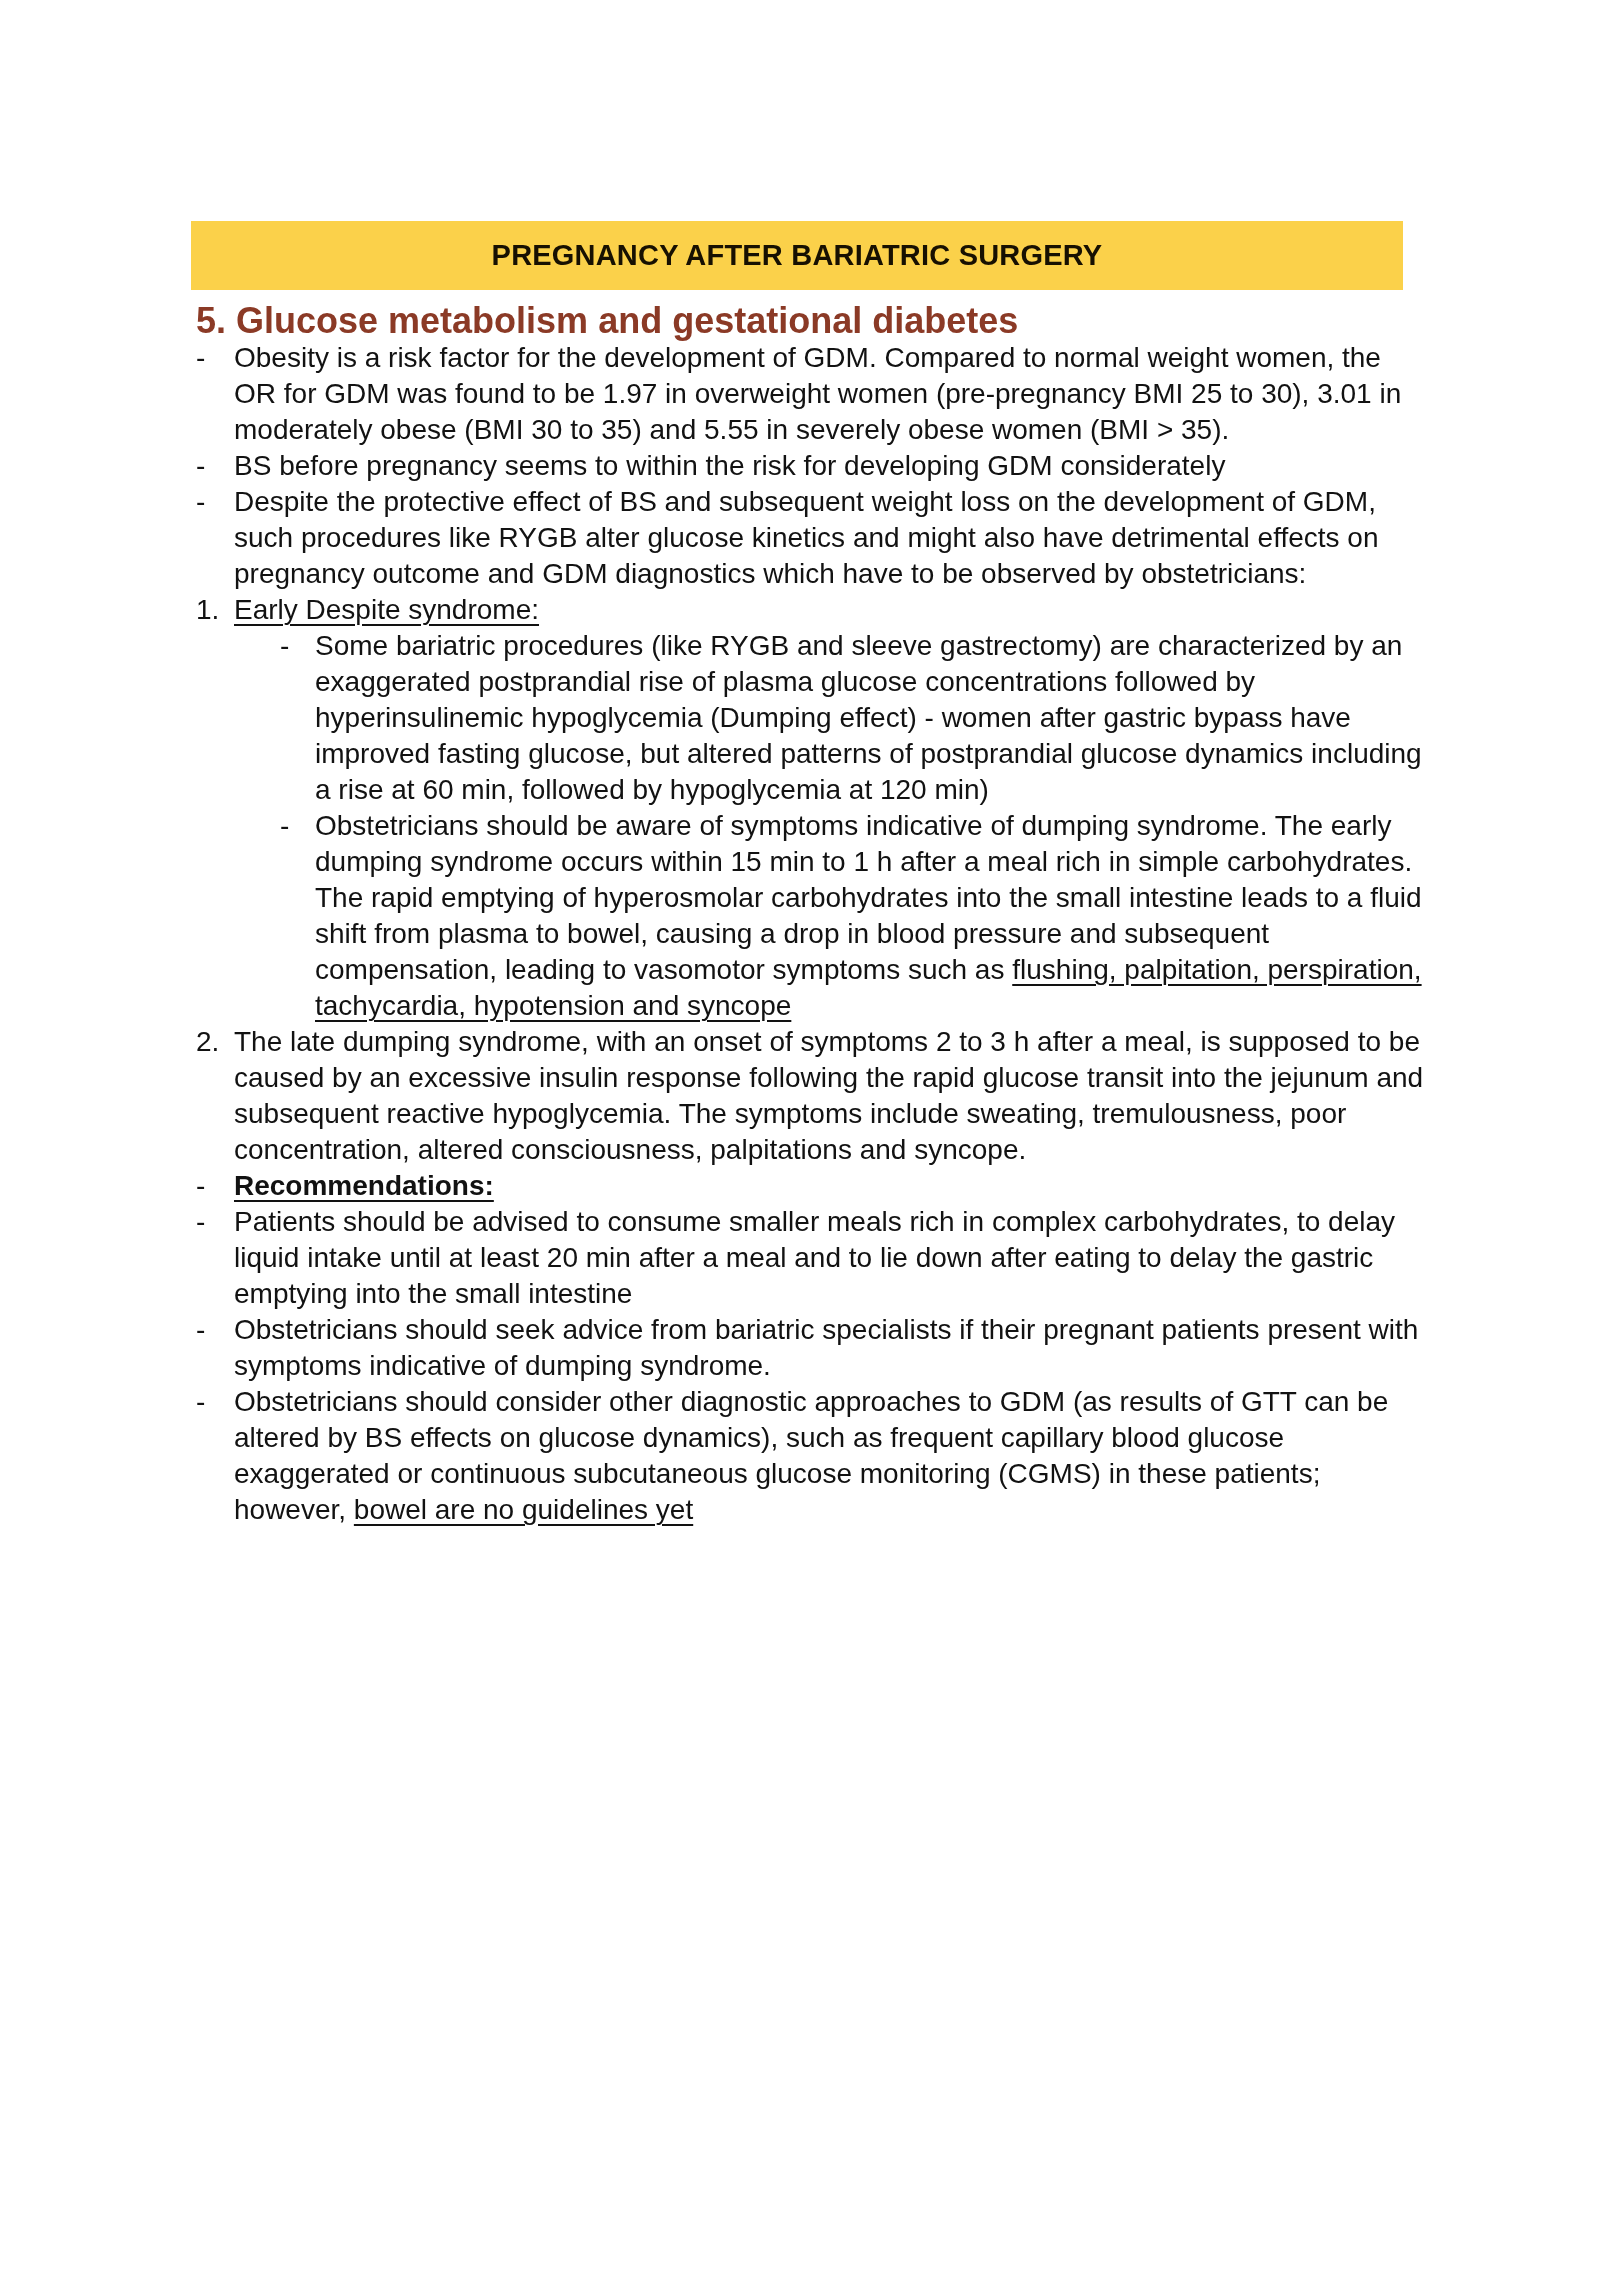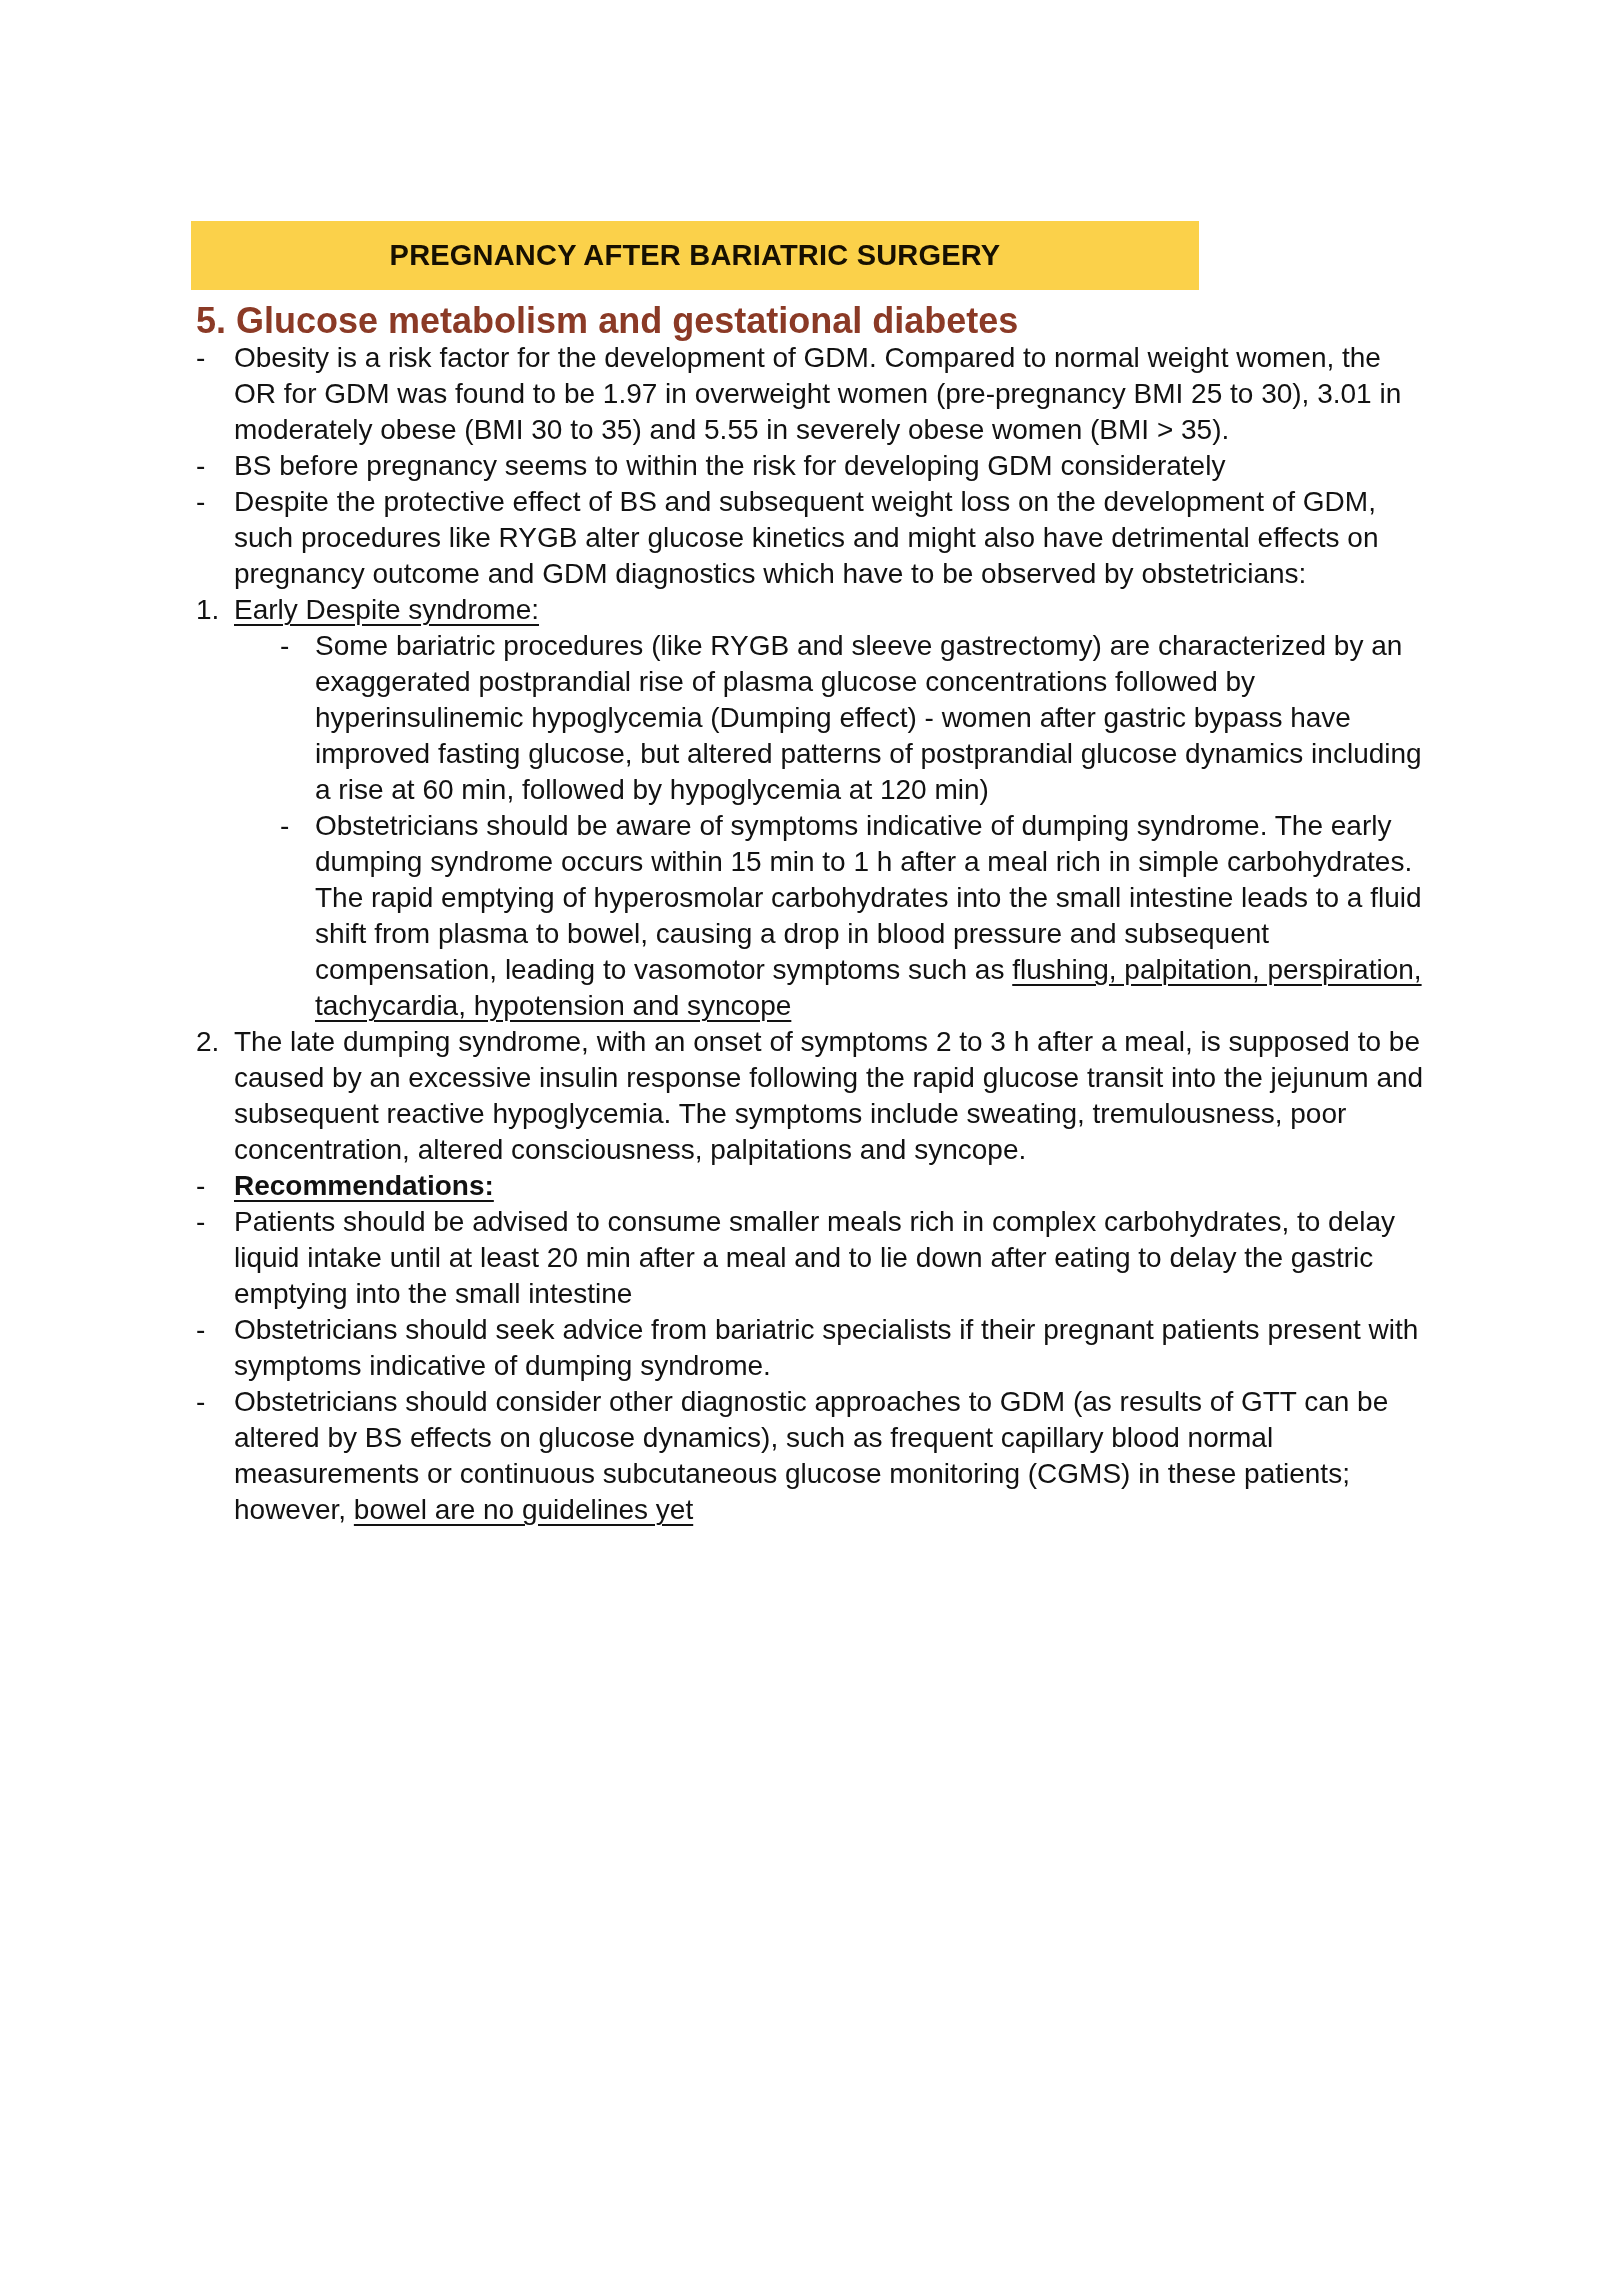--- a/index.html
+++ b/index.html
@@ -9,21 +9,21 @@
     height: 2273px;
     background: var(--page-bg, #ffffff);
     font-family: "Liberation Sans", "DejaVu Sans", sans-serif;
     color: var(--body-text, #121212);
     overflow: hidden;
   }
   .banner {
     position: absolute;
     left: 191px;
     top: 221px;
-    width: 1008px;
+    width: 1212px;
     height: 69px;
     background: var(--banner-bg, #FBD14A);
     display: flex;
     align-items: center;
     justify-content: center;
   }
   .banner-title {
     font-weight: bold;
     font-size: 29px;
     letter-spacing: 0.2px;
@@ -130,20 +130,20 @@
       <div class="txt"><span>Patients should be advised to consume smaller meals rich in complex carbohydrates, to delay liquid intake until at least 20 min after a meal and to lie down after eating to delay the gastric emptying into the small intestine</span></div>
     </div>
 
     <div class="li">
       <span class="marker">-</span>
       <div class="txt"><span>Obstetricians should seek advice from bariatric specialists if their pregnant patients present with symptoms indicative of dumping syndrome.</span></div>
     </div>
 
     <div class="li">
       <span class="marker">-</span>
-      <div class="txt"><span>Obstetricians should consider other diagnostic approaches to GDM (as results of GTT can be altered by BS effects on glucose dynamics), such as frequent capillary blood normal measurements or continuous subcutaneous glucose monitoring (CGMS) in these patients; however, </span><span class="u">bowel are no guidelines yet</span></div>
+      <div class="txt"><span>Obstetricians should consider other diagnostic approaches to GDM (as results of GTT can be altered by BS effects on glucose dynamics), such as frequent capillary blood glucose exaggerated or continuous subcutaneous glucose monitoring (CGMS) in these patients; however, </span><span class="u">bowel are no guidelines yet</span></div>
     </div>
 
   </div>
 
 
 </div>
 
 
 </body></html>

